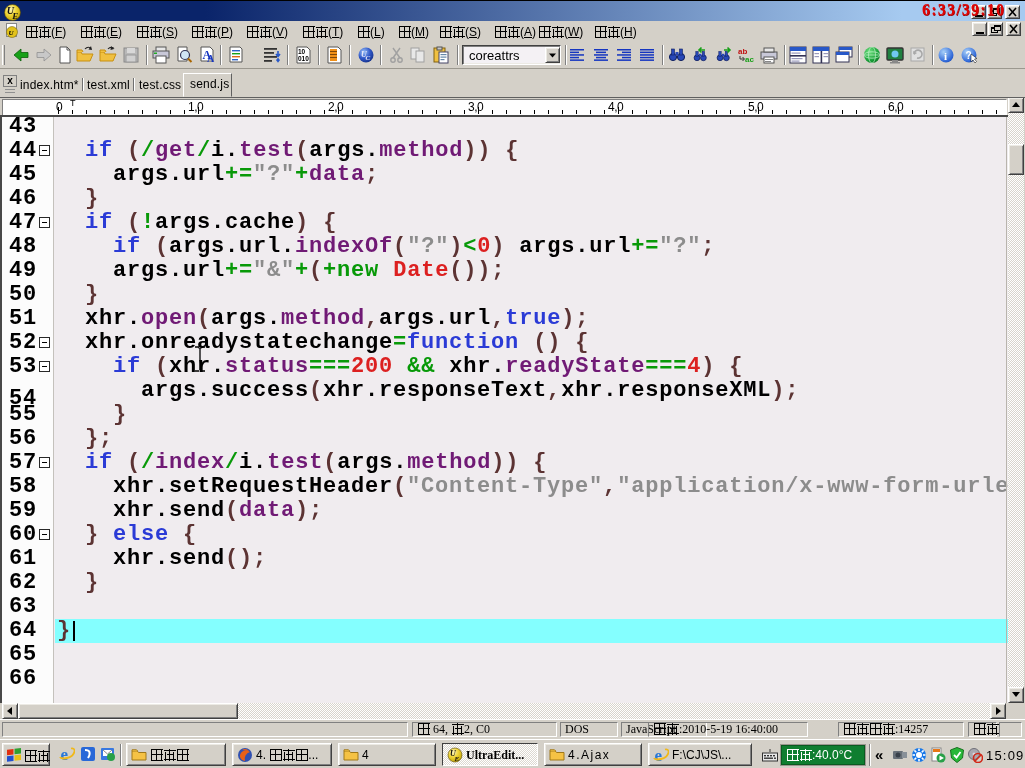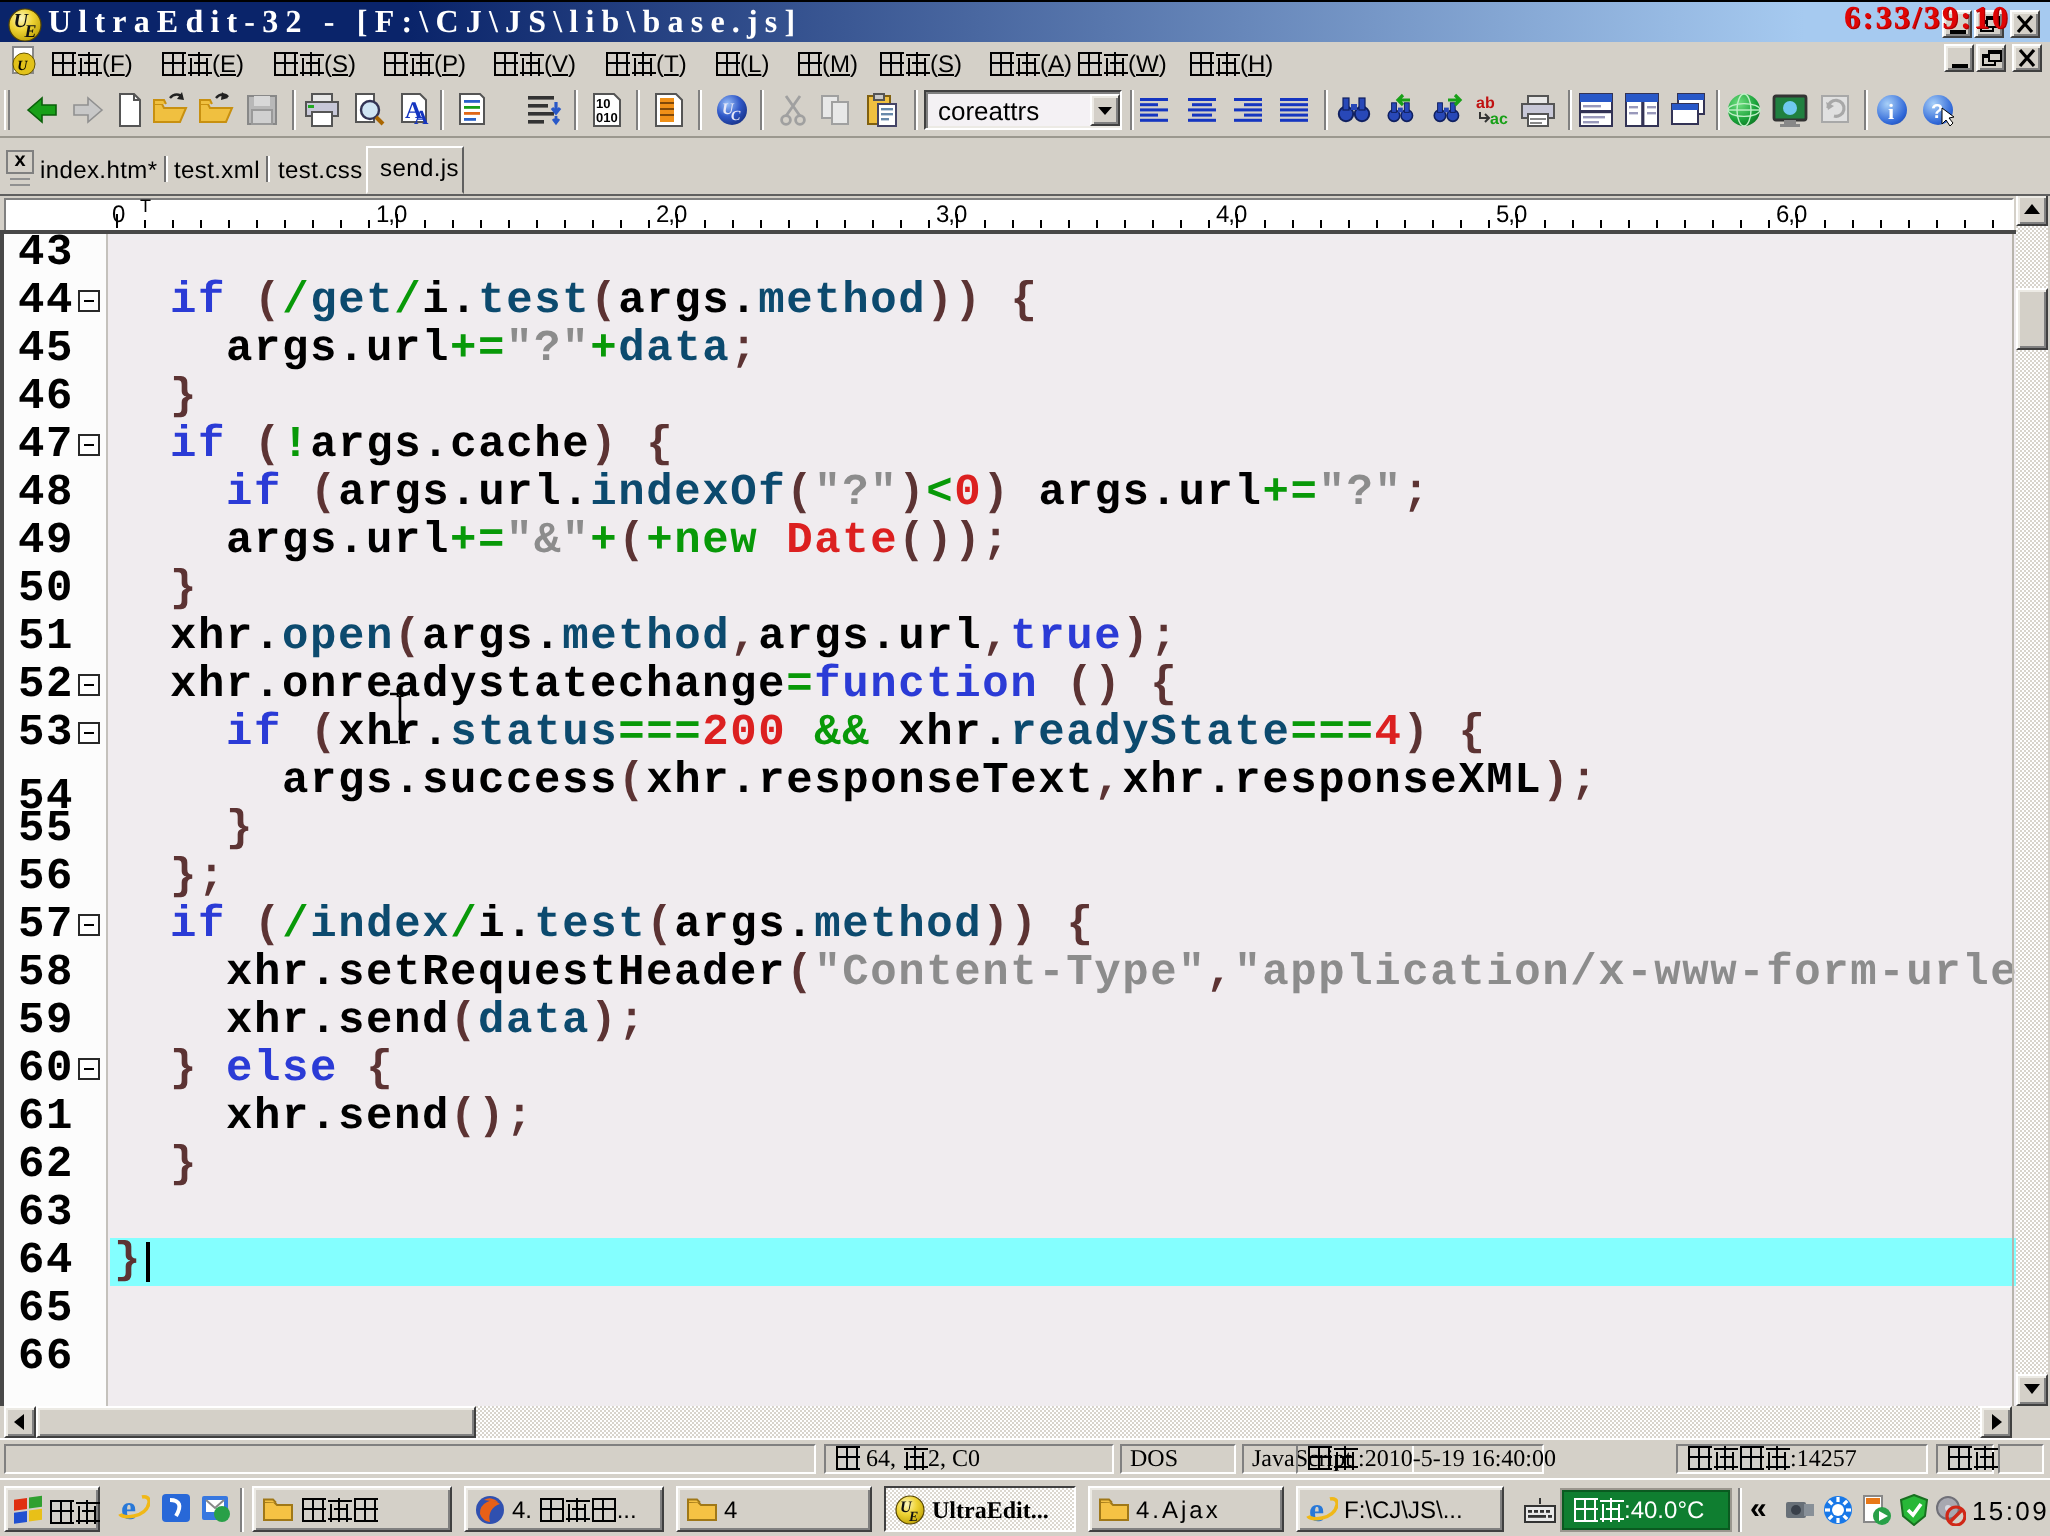--- a/index.html
+++ b/index.html
@@ -36,21 +36,21 @@
 .rt{width:1px;background:#000;}
 .rl{top:0;white-space:pre;letter-spacing:-0.5px;}
 #edit{left:0;top:115px;width:1008px;height:588px;background:#F0ECEF;border-left:2px solid #484848;}
 #gut{left:0;top:0;width:52px;height:588px;background:#FCFCFC;border-right:1px solid #C4C1BC;}
 .mono{font:bold 22px "Liberation Mono",monospace;letter-spacing:0.8px;line-height:24px;color:#000;white-space:pre;}
 .lnum{left:7px;}
 .fold{left:37px;width:11px;height:11px;background:#FFF;border:1px solid #282828;}
 .fold i{position:absolute;left:2px;top:4px;width:5px;height:1px;background:#000;}
 #code{left:53px;top:0;width:953px;height:588px;overflow:hidden;}
 .cl{left:2px;}
-.k{color:#2B3BD6;}.o{color:#0c4a6e;}.g{color:#089908;}.s{color:#8C8C8C;}
+.k{color:#2B3BD6;}.o{color:#701a75;}.g{color:#089908;}.s{color:#8C8C8C;}
 .n{color:#DC2020;}.b{color:#5C3333;}
 #cyan{left:0;top:504px;width:953px;height:24px;background:#84FFFF;}
 .sbtn{background:#D4D0C8;border:1px solid;border-color:#fff #404040 #404040 #fff;box-shadow:inset 1px 1px 0 #ECEAE4,inset -1px -1px 0 #808080;}
 .dith{background-image:conic-gradient(#fff 25%,#D8D4CC 0 50%,#fff 0 75%,#D8D4CC 0);background-size:2px 2px;}
 #sbar{left:0;top:719px;width:1025px;height:19px;background:#D4D0C8;border-top:1px solid #fff;}
 .sp{top:2px;height:15px;border:1px solid;border-color:#808080 #fff #fff #808080;font-size:12px;color:#000;line-height:13px;padding-left:4px;white-space:pre;font-family:"Liberation Serif",serif;}
 #task{left:0;top:739px;width:1025px;height:29px;background:#D4D0C8;border-top:1px solid #fff;}
 .tkb{top:3px;height:23px;background:#D4D0C8;border:1px solid;border-color:#fff #404040 #404040 #fff;box-shadow:inset 1px 1px 0 #ECEAE4,inset -1px -1px 0 #808080;font-size:12px;color:#000;}
 .tkb .tx{left:24px;top:4px;white-space:pre;}
 .qi{top:6px;width:16px;height:16px;}
@@ -62,21 +62,20 @@
           <radialGradient id="ueg" cx="0.38" cy="0.3" r="0.8">
             <stop offset="0" stop-color="#FCF6C0"></stop>
             <stop offset="0.45" stop-color="#EFD435"></stop>
             <stop offset="1" stop-color="#B89B00"></stop>
           </radialGradient>
         </defs>
         <circle cx="8.5" cy="8.5" r="8" fill="url(#ueg)" stroke="#554400" stroke-width="0.6"></circle>
         <text x="2.8" y="9.5" font-family="Liberation Serif" font-style="italic" font-weight="bold" font-size="10" fill="#111">U</text>
         <text x="8.2" y="14.5" font-family="Liberation Serif" font-style="italic" font-weight="bold" font-size="9" fill="#111">E</text>
       </svg>
-  <div class="txt">UltraEdit-32 - [F:\CJ\JS\lib\base.js]</div>
   <div class="wbtn" style="left:971px">
         <i style="position:absolute;left:3px;top:9px;width:8px;height:2px;background:#000"></i>
       </div>
   <div class="wbtn" style="left:987px">
         <i style="position:absolute;left:2px;top:4px;width:7px;height:6px;border:1px solid #000;border-top-width:2px"></i>
         <i style="position:absolute;left:5px;top:2px;width:7px;height:6px;border:1px solid #000;border-top-width:2px;background:#D4D0C8"></i>
       </div>
   <div class="wbtn" style="left:1005px">
         <svg width="13" height="12" style="left:0;top:0">
           <path d="M3 2 L10 10 M10 2 L3 10" stroke="#000" stroke-width="1.6"></path>
@@ -567,21 +566,21 @@
         <svg width="14" height="14" style="left:0;top:0">
           <path d="M10 7 L5 3 L5 11 Z" fill="#000"></path>
         </svg>
       </div>
 </div>
 <div id="sbar">
   <div class="sp" style="left:2px;width:406px"></div>
   <div class="sp" style="left:412px;width:145px"><i class="cj"></i> 64, <i class="cj cj2"></i>2, C0</div>
   <div class="sp" style="left:560px;width:58px">DOS</div>
   <div class="sp" style="left:621px;width:86px">JavaScript</div>
-  <div class="sp" style="left:648px;width:124px"><i class="cj"></i><i class="cj cj2"></i>:2010-5-19 16:40:00</div>
+  <div class="sp" style="left:648px;width:160px"><i class="cj"></i><i class="cj cj2"></i>:2010-5-19 16:40:00</div>
   <div class="sp" style="left:838px;width:126px"><i class="cj"></i><i class="cj cj2"></i><i class="cj"></i><i class="cj cj2"></i>:14257</div>
   <div class="sp" style="left:968px;width:29px"><i class="cj"></i><i class="cj cj2"></i></div>
   <div class="sp" style="left:999px;width:23px"></div>
 </div>
 <div id="task">
 <div class="tkb" style="left:2px;width:48px">
   <svg style="left:3px;top:3px" width="16" height="16" viewBox="0 0 16 16">
           <g transform="skewY(-8)">
             <rect x="1" y="3" width="6.5" height="5.5" fill="#E03010"></rect>
             <rect x="8.5" y="3" width="6.5" height="5.5" fill="#30A030"></rect>

